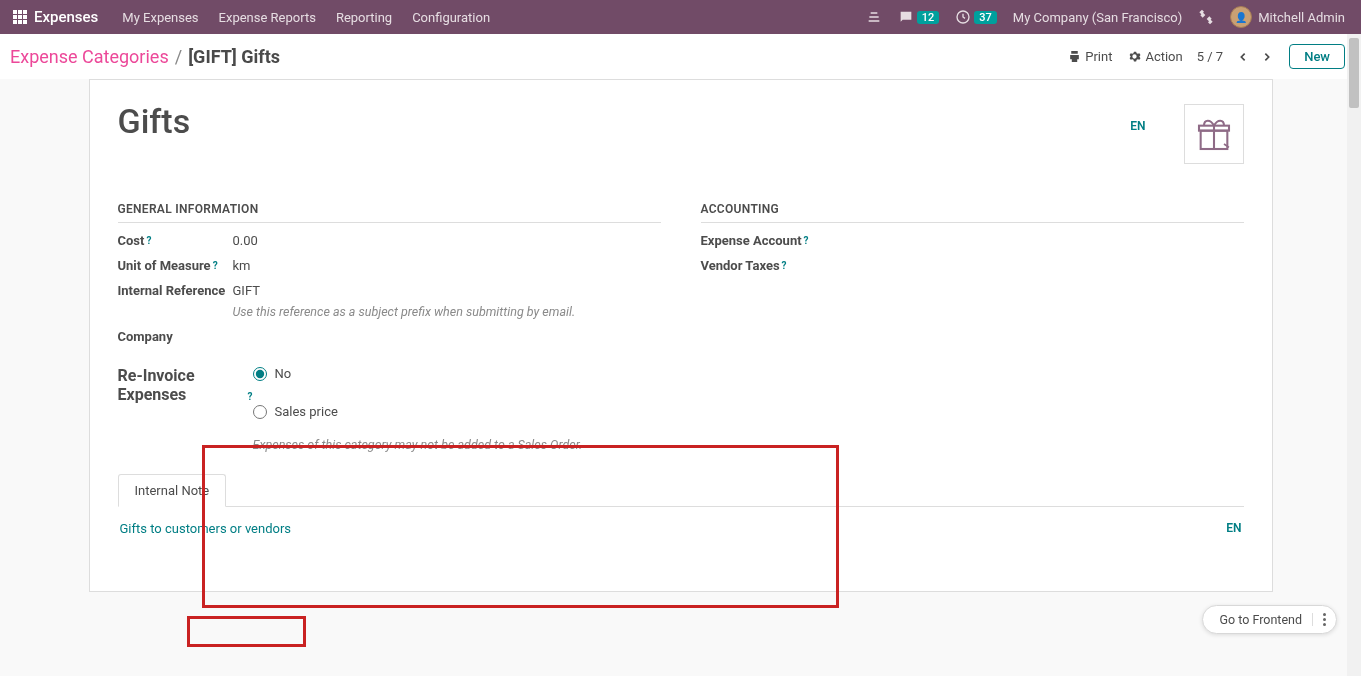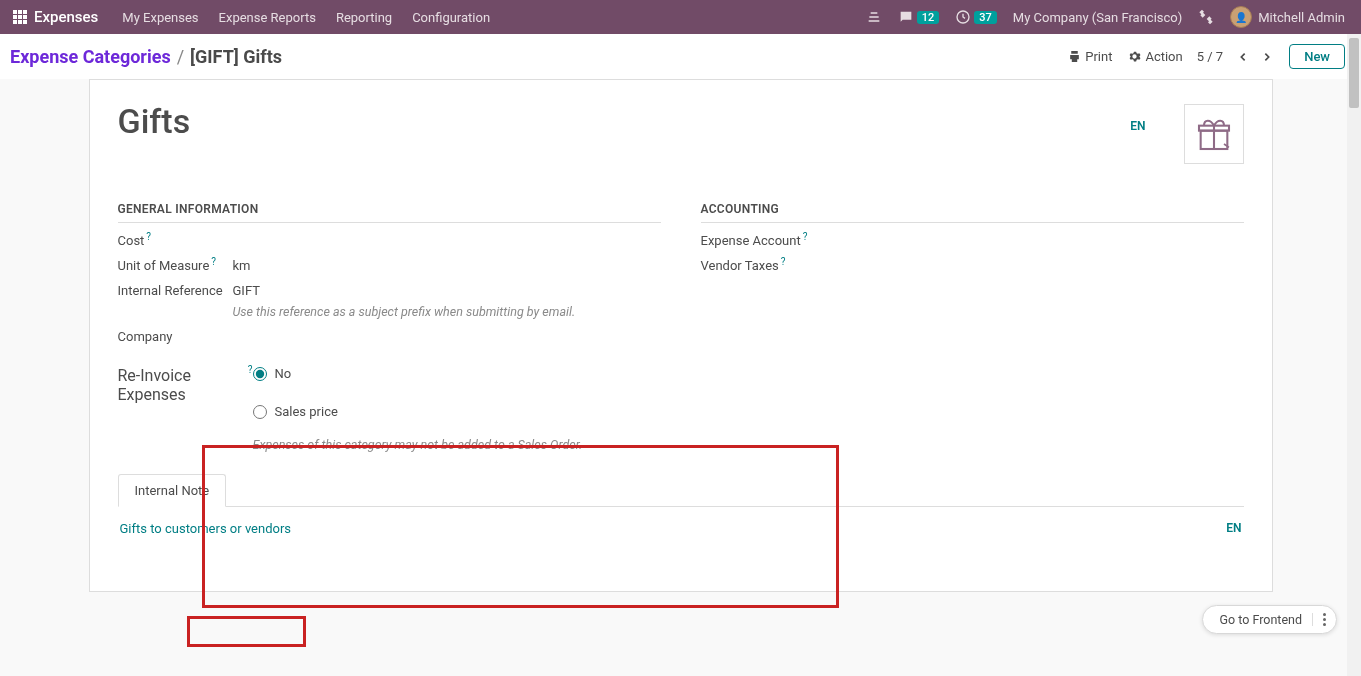--- a/index.html
+++ b/index.html
@@ -11,21 +11,21 @@
 .navbar .apps-icon svg { width:16px; height:16px; fill:#fff; }
 .navbar .brand { font-weight:500; font-size:15px; margin-right:14px; color:#fff; cursor:pointer; }
 .navbar .menu-item { padding:0 10px; cursor:pointer; color:#e6dde2; font-size:13px; }
 .navbar .spacer { flex:1; }
 .navbar .right-item { display:flex; align-items:center; padding:0 8px; cursor:pointer; font-size:13px; color:#e6dde2; }
 .navbar .badge { background:#00a09d; color:#fff; border-radius:3px; padding:0 5px; font-size:11px; margin-left:3px; font-weight:500; }
 .navbar .avatar { width:22px; height:22px; border-radius:50%; background:#c9a074; margin-right:6px; display:inline-flex; align-items:center; justify-content:center; font-size:10px; color:#fff; border:1px solid #a57b55; }
 
 
 .control-panel { background:#fff; display:flex; align-items:center; padding:10px 16px 10px 10px; font-size:18px; }
-.breadcrumb-link { color:#6d28d9; font-weight:700; cursor:pointer; font-size:18px; }
+.breadcrumb-link { color:#ec4899; font-weight:400; cursor:pointer; font-size:18px; }
 .breadcrumb-sep { color:#888; margin:0 6px; font-size:18px; }
 .breadcrumb-current { color:#4a4a4a; font-weight:700; }
 .cp-spacer { flex:1; }
 .cp-btn { display:flex; align-items:center; color:#4c4c4c; font-size:13px; padding:4px 6px; cursor:pointer; margin-left:4px; }
 .cp-btn svg { width:13px; height:13px; fill:#4c4c4c; margin-right:4px; }
 .cp-pager { font-size:13px; color:#4c4c4c; margin:0 8px; }
 .cp-arrow { width:24px; height:24px; display:inline-flex; align-items:center; justify-content:center; cursor:pointer; }
 .cp-arrow svg { width:10px; height:10px; stroke:#4c4c4c; stroke-width:2; fill:none; }
 .cp-new { border:1px solid #017e84; color:#017e84; background:#fff; padding:4px 14px; font-size:13px; border-radius:4px; cursor:pointer; margin-left:10px; font-weight:500; }
 
@@ -38,21 +38,21 @@
 .title-row { display:flex; align-items:flex-start; }
 .title-text { font-size:34px; font-weight:500; color:#4c4c4c; line-height:1; }
 .lang-tag { color:#017e84; font-size:12px; font-weight:600; margin-left:auto; margin-right:30px; margin-top:15px; cursor:pointer; }
 .product-image { width:60px; height:60px; border:1px solid #ddd; display:flex; align-items:center; justify-content:center; margin-left:8px; }
 .product-image svg { width:40px; height:40px; stroke:#8f6b87; stroke-width:2.5; fill:none; }
 
 .group-row { display:flex; gap:40px; margin-top:38px; }
 .group { flex:1; }
 .group h3 { font-size:12px; font-weight:600; color:#4c4c4c; letter-spacing:0.3px; border-bottom:1px solid #ddd; padding-bottom:6px; margin-bottom:10px; }
 .field-row { display:flex; align-items:flex-start; margin-bottom:10px; font-size:13px; }
-.field-label { width:115px; color:#4c4c4c; font-weight:400; display:flex; align-items:flex-start; }
+.field-label { width:115px; color:#4c4c4c; font-weight:700; display:flex; align-items:flex-end; }
 .field-label .help { color:#017e84; font-size:10px; margin-left:2px; cursor:help; position:relative; top:-2px; }
 .field-value { color:#4c4c4c; flex:1; }
 .field-hint { font-size:12.5px; color:#8a8a8a; font-style:italic; margin-top:4px; }
 
 
 .highlight-box { border:3px solid #c92222; position:absolute; pointer-events:none; }
 .hb1 { left:112px; top:365px; width:637px; height:163px; }
 .hb2 { left:97px; top:536px; width:119px; height:31px; }
 
 .invoicing-group { margin-top:12px; width:50%; }
@@ -188,20 +188,21 @@
     </div>
 
     <div class="group-row">
       <div class="group">
         <h3>GENERAL INFORMATION</h3>
         <div class="field-row">
           <div class="field-label">
               <span>Cost</span>
               <span class="help">?</span>
             </div>
+          <div class="field-value">0.00</div>
         </div>
         <div class="field-row">
           <div class="field-label">
               <span>Unit of Measure</span>
               <span class="help">?</span>
             </div>
           <div class="field-value">km</div>
         </div>
         <div class="field-row" style="margin-bottom:2px;">
           <div class="field-label">Internal Reference</div>

